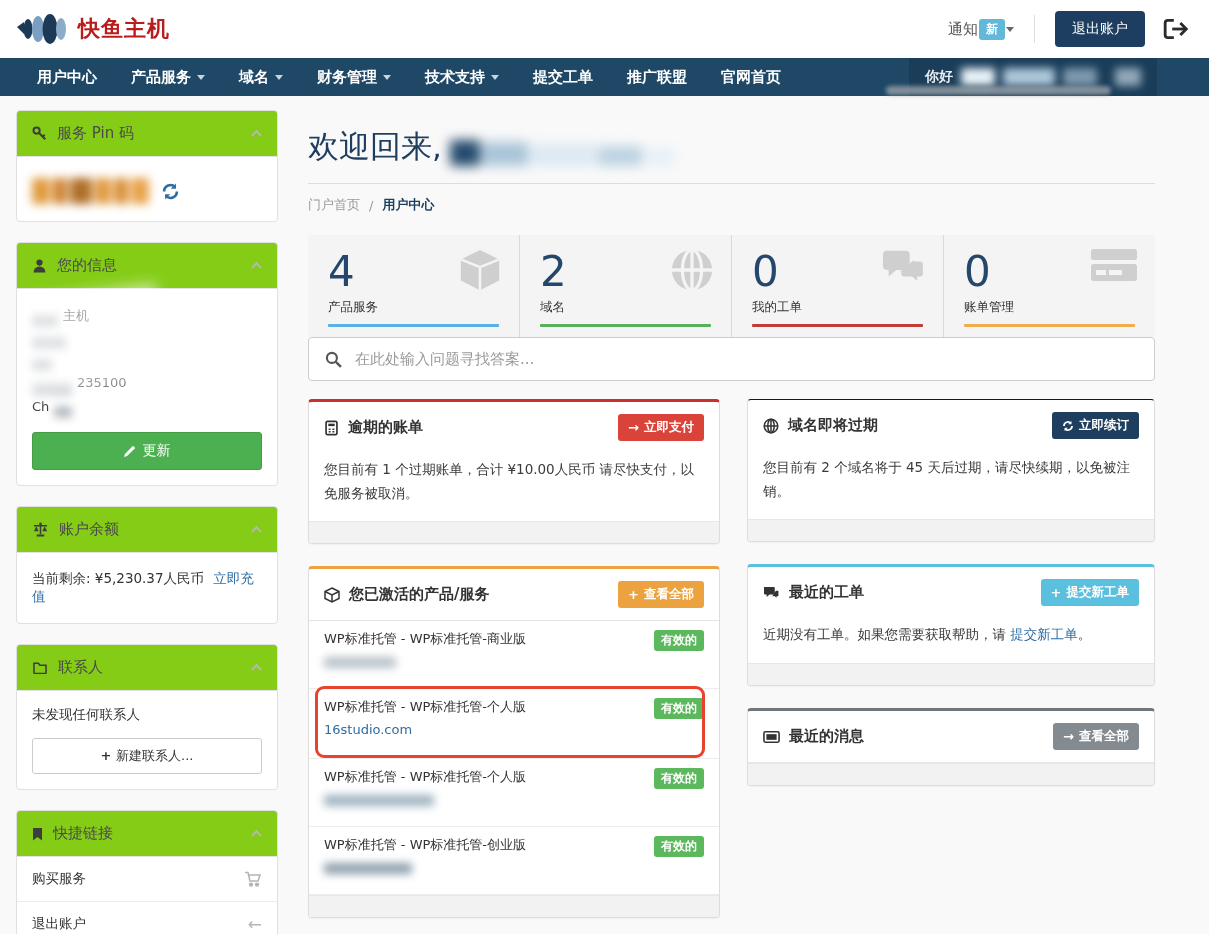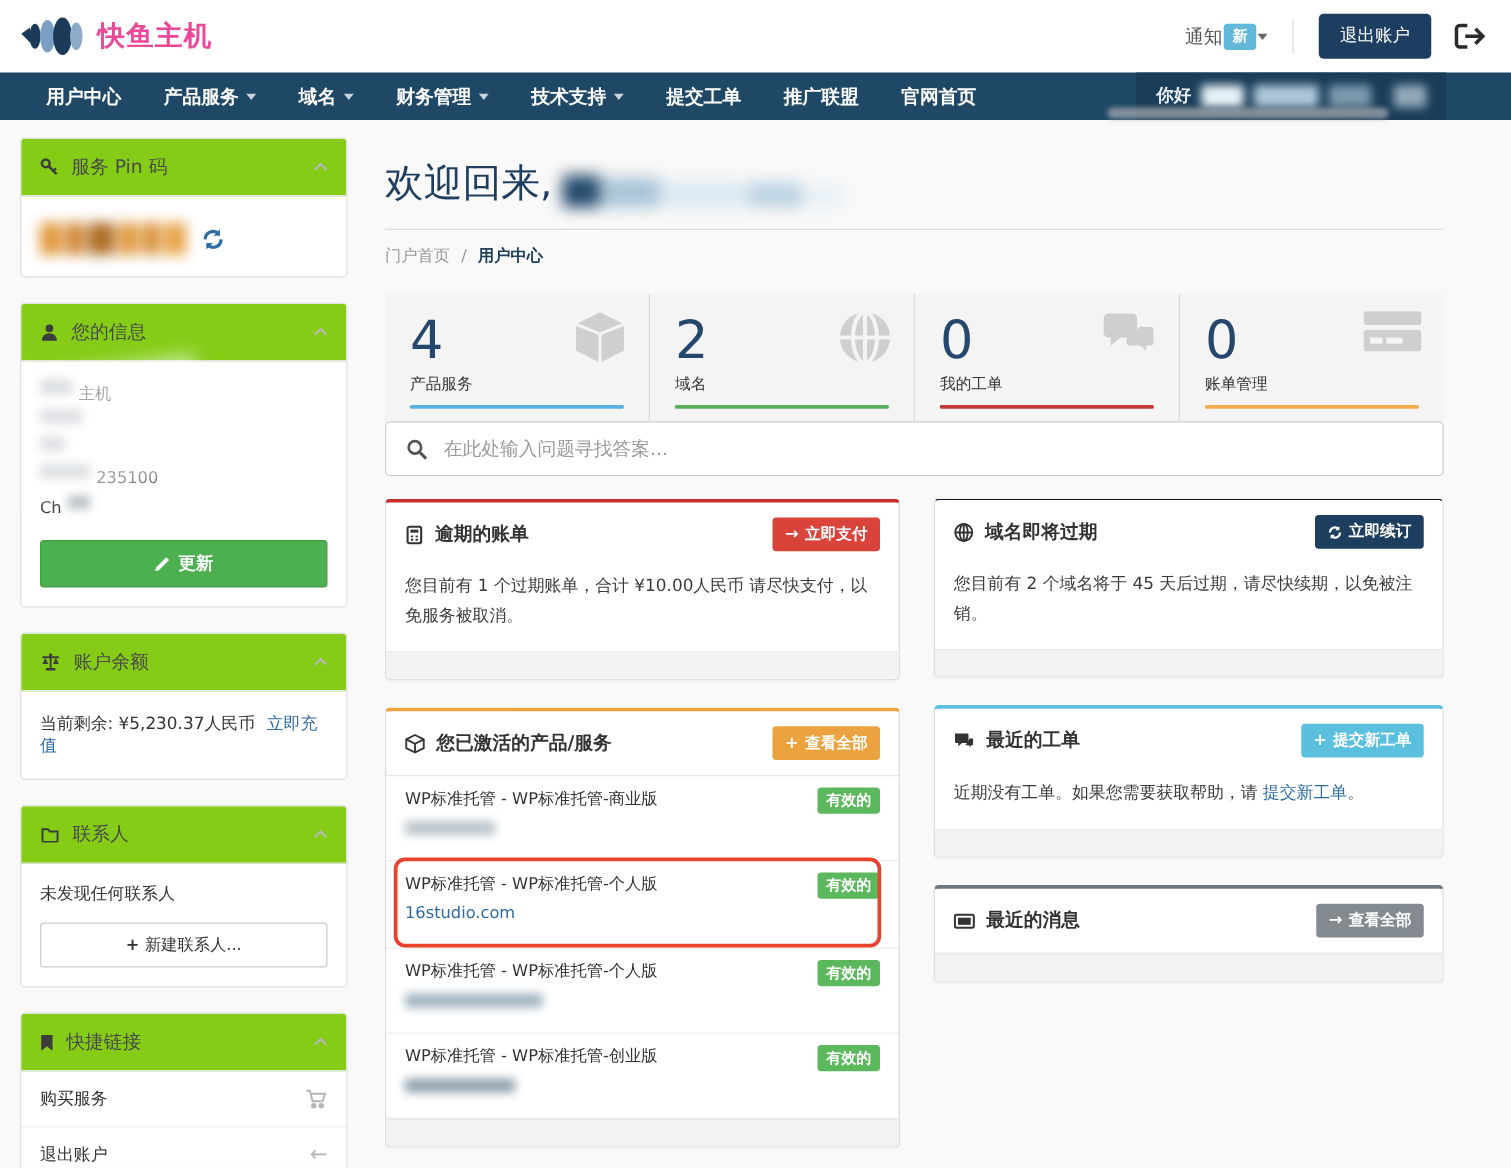--- a/index.html
+++ b/index.html
@@ -6,21 +6,21 @@
   html,body { width:1209px; height:934px; }
   body {
     font-family: "DejaVu Sans", "Liberation Sans", sans-serif;
     background:#f9f9f9; color:#333; overflow:hidden; position:relative;
   }
   svg { display:block; }
 
   
   .topbar { height:58px; background:#fff; display:flex; align-items:center; justify-content:space-between; padding:0 20px 0 16px; }
   .brand { display:flex; align-items:center; gap:10px; cursor:pointer; }
-  .brand-text { font-size:22px; font-weight:bold; color:#ec4899; letter-spacing:1px; }
+  .brand-text { font-size:22px; font-weight:bold; color:#b91c1c; letter-spacing:1px; }
   .topbar-right { display:flex; align-items:center; gap:12px; color:#555; font-size:15px; }
   .notif { display:flex; align-items:center; gap:1px; cursor:pointer; }
   .badge-new { background:#62b8d9; color:#fff; font-size:12px; font-weight:bold; padding:2px 7px; border-radius:3px; }
   .caret { width:0; height:0; border:4px solid transparent; border-top:5px solid #666; margin-top:4px; }
   .vdivider { width:1px; height:28px; background:#ddd; margin:0 8px; }
   .btn-logout { background:#1d3e60; color:#fff; border:none; border-radius:4px; font-size:14px; padding:9px 17px; font-family:inherit; cursor:pointer; }
   .logout-glyph { color:#2b2b2b; margin-left:6px; cursor:pointer; }
 
   
   .navbar { height:38px; background:#1f4866; display:flex; align-items:center; padding:0 20px; position:relative; }
@@ -48,25 +48,25 @@
 
   .pin-row { display:flex; align-items:center; gap:12px; padding:6px 0 2px; }
   .pin-blur { display:flex; gap:3px; filter:blur(5px); }
   .pin-blur span { display:inline-block; height:26px; border-radius:2px; }
   .pk1{width:18px;background:#e09a3e;} .pk2{width:14px;background:#cf8230;}
   .pk3{width:22px;background:#b06f28;} .pk4{width:16px;background:#e09a3e;}
   .pk5{width:14px;background:#d88f36;} .pk6{width:18px;background:#e8a348;}
   .refresh { color:#2e6da4; cursor:pointer; }
 
   .info-body { position:relative; line-height:1.8; font-size:13px; }
-  .info-line { display:flex; align-items:flex-start; gap:5px; min-height:22px; }
+  .info-line { display:flex; align-items:flex-end; gap:5px; min-height:22px; }
   .blur-chip { display:inline-block; height:12px; border-radius:2px; background:#b6bcc2; filter:blur(4px); }
   .w20{width:20px;} .w26{width:26px;} .w34{width:34px;} .w40{width:40px;} .w18c{width:18px;}
   .info-smudge { position:absolute; left:-14px; top:4px; width:160px; height:100px; background:rgba(255,255,255,.55); filter:blur(7px); transform:rotate(-8deg); pointer-events:none; }
-  .btn-update { display:flex; align-items:center; justify-content:center; gap:7px; width:100%; margin-top:14px; background:#4caf50; border:1px solid #449d44; border-radius:3px; color:#fff; font-size:14px; font-weight:bold; padding:9px; font-family:inherit; cursor:pointer; }
+  .btn-update { display:flex; align-items:center; justify-content:center; gap:7px; width:100%; margin-top:14px; background:#4caf50; border:1px solid #449d44; border-radius:3px; color:#fff; font-size:14px; font-weight:normal; padding:9px; font-family:inherit; cursor:pointer; }
 
   .balance-line { padding:2px 0; }
   .link { color:#2e6da4; text-decoration:none; cursor:pointer; }
   .topup { margin-left:5px; }
 
   .btn-newcontact { width:100%; margin-top:14px; background:#fff; border:1px solid #ccc; border-radius:3px; color:#333; font-size:13px; padding:8px; font-family:inherit; cursor:pointer; }
 
   .ql-row { display:flex; align-items:center; justify-content:space-between; padding:13px 15px; font-size:13.5px; color:#333; cursor:pointer; }
   .ql-row + .ql-row { border-top:1px solid #ececec; }
   .ql-icon { color:#b5b5b5; }

